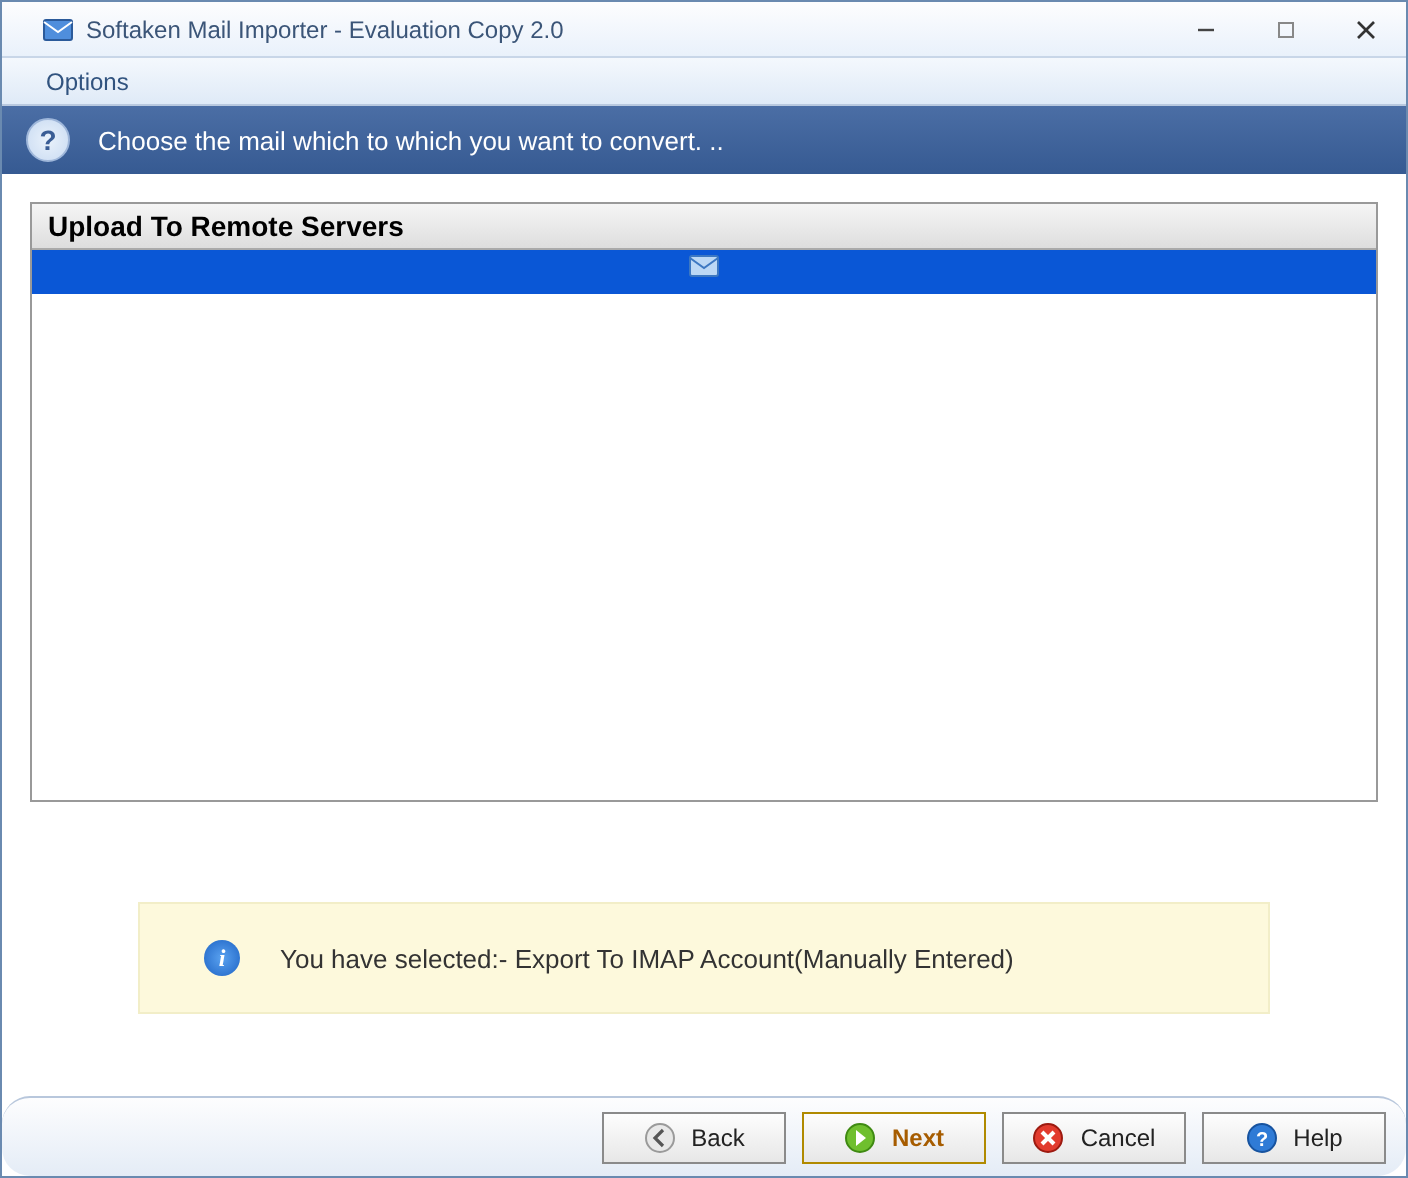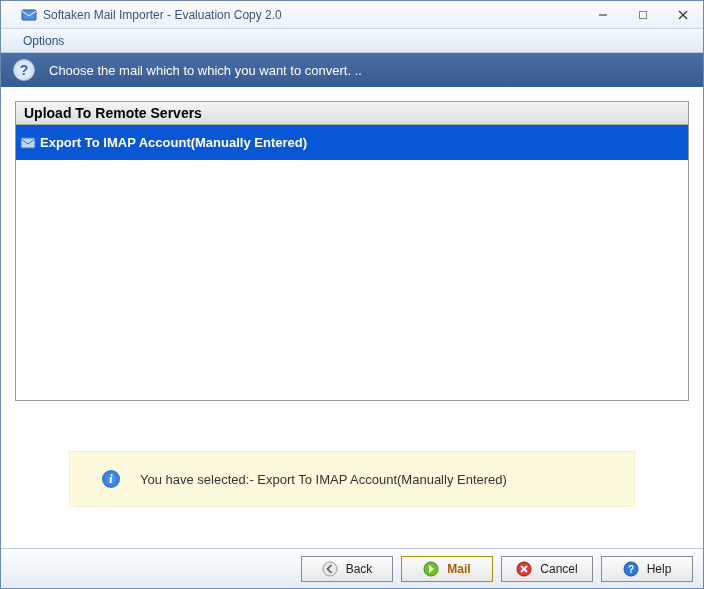--- a/index.html
+++ b/index.html
@@ -15,28 +15,28 @@
   .menubar { height: 24px; background: linear-gradient(#f4f8fd, #dfeaf7); display: flex; align-items: center; padding-left: 16px; color: #31537f; border-bottom: 1px solid #b9c9df; }
   .menu-item { padding: 2px 6px; }
 
   .instruct-bar { height: 34px; background: linear-gradient(#4b6ea5, #365a92); display: flex; align-items: center; padding-left: 12px; color: #fff; font-size: 13px; gap: 14px; }
   .q-icon { width: 22px; height: 22px; border-radius: 50%; border: 1px solid #9fb7da; display: flex; align-items: center; justify-content: center; background: radial-gradient(#eaf2fb, #c9dbf2); color: #3a5d95; font-weight: bold; font-size: 14px; }
 
   .content { position: absolute; top: 90px; left: 6px; right: 6px; bottom: 42px; padding: 10px 4px 0 4px; }
   
   .list-panel { margin: 0 4px; border: 1px solid #999; height: 300px; background: #fff; }
   .list-header { background: linear-gradient(#f5f5f5, #dedede); border-bottom: 1px solid #aaa; padding: 3px 8px; font-weight: bold; font-size: 14px; font-family: Verdana, Arial, sans-serif; color: #000; }
-  .list-row { display: flex; align-items: center; height: 35px; padding: 0 4px; gap: 4px; font-size: 13px; }
+  .list-row { display: flex; align-items: center; height: 22px; padding: 0 4px; gap: 4px; font-size: 13px; flex-direction: column; }
   .list-row.selected { background: #0a57d6; color: #fff; font-weight: bold; }
   .mail-icon { width: 16px; height: 16px; flex-shrink: 0; }
 
   .notice { margin: 50px 58px 0 58px; background: #fdf9dc; border: 1px solid #f2eec8; padding: 18px 20px; display: flex; align-items: center; gap: 20px; color: #333; font-size: 13px; }
   .info-ball { width: 18px; height: 18px; border-radius: 50%; background: radial-gradient(#5aa2f0, #1d63c4); display: flex; align-items: center; justify-content: center; color: #fff; font-style: italic; font-family: Georgia, serif; font-weight: bold; font-size: 12px; margin-left: 12px; }
 
-  .footer { position: absolute; left: 0; right: 0; bottom: 0; height: 40px; background: linear-gradient(#fdfdfe, #e4ecf6); border-top: 1px solid #b8c7dc; display: flex; align-items: center; justify-content: flex-end; padding-right: 10px; gap: 8px; }
+  .footer { position: absolute; left: 0; right: 0; bottom: 0; height: 40px; background: linear-gradient(#fdfdfe, #e4ecf6); border-top: 1px solid #b8c7dc; display: flex; align-items: center; justify-content: flex-end; padding-right: 10px; gap: 8px; border-radius: 14px; }
   .btn { width: 92px; height: 26px; border: 1px solid #8a8a8a; background: linear-gradient(#fdfdfd, #e7e7e7); display: flex; align-items: center; justify-content: center; gap: 8px; font-size: 12px; color: #222; cursor: pointer; }
   .btn.primary { border: 1px solid #b08a00; }
   .btn.primary .lbl { font-weight: bold; color: #a65c00; }
   .btn .ic { width: 16px; height: 16px; flex-shrink: 0; }
 </style>
 </head>
 <body>
 
 <div class="window">
 
@@ -99,21 +99,21 @@
         <circle cx="8" cy="8" r="7" fill="#e8e8e8" stroke="#9a9a9a"></circle>
         <path d="M9.5 4 L5.5 8 L9.5 12" stroke="#555" fill="none" stroke-width="1.6"></path>
       </svg>
       <span class="lbl">Back</span>
     </div>
     <div class="btn primary">
       <svg class="ic" viewBox="0 0 16 16">
         <circle cx="8" cy="8" r="7" fill="#6fbf2e" stroke="#3f8a12"></circle>
         <path d="M6 4 L11 8 L6 12 Z" fill="#fff"></path>
       </svg>
-      <span class="lbl">Mail</span>
+      <span class="lbl">Next</span>
     </div>
     <div class="btn">
       <svg class="ic" viewBox="0 0 16 16">
         <circle cx="8" cy="8" r="7" fill="#e23b2e" stroke="#9c1a10"></circle>
         <line x1="5" y1="5" x2="11" y2="11" stroke="#fff" stroke-width="2"></line>
         <line x1="11" y1="5" x2="5" y2="11" stroke="#fff" stroke-width="2"></line>
       </svg>
       <span class="lbl">Cancel</span>
     </div>
     <div class="btn">

